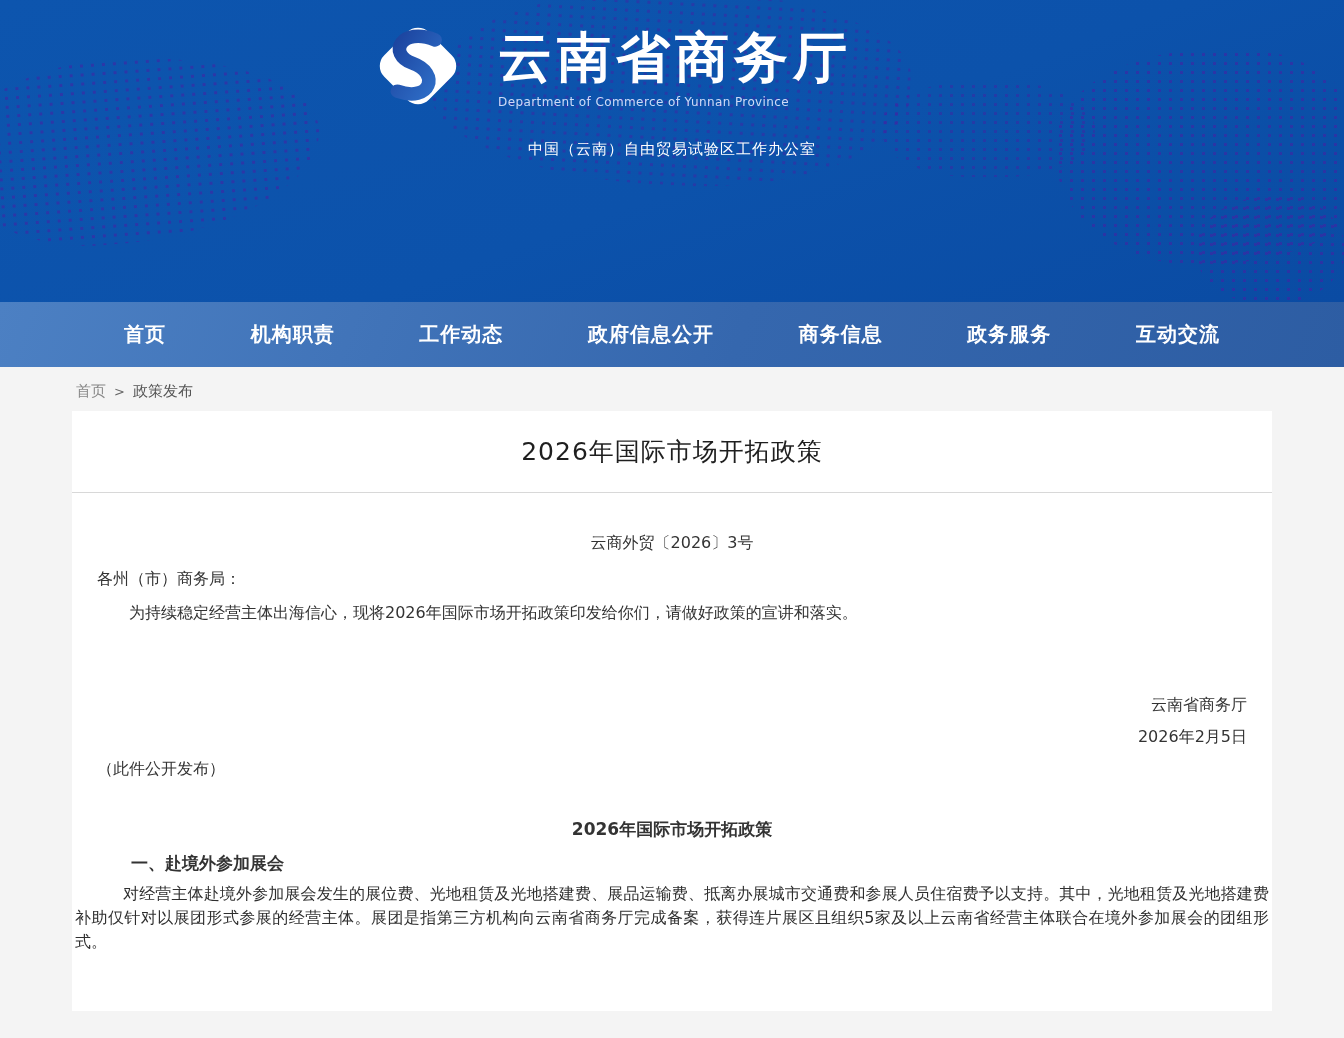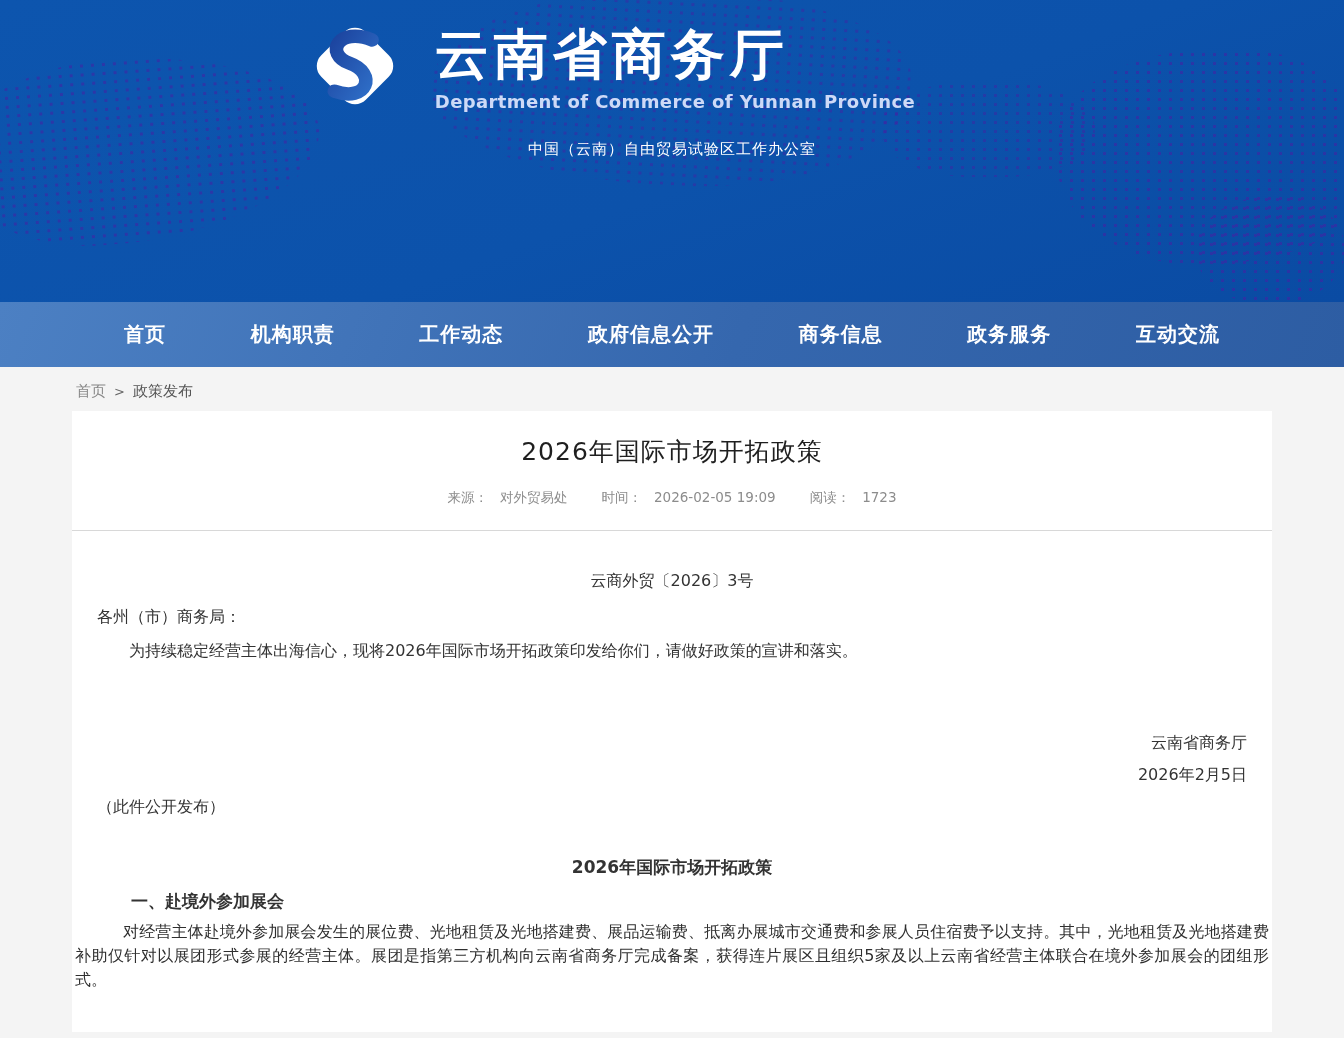--- a/index.html
+++ b/index.html
@@ -27,21 +27,21 @@
 
   .header-inner{ position:relative; z-index:2; padding-top:12px; }
   .brand-row{
     display:flex; align-items:center; justify-content:center;
     gap:26px; transform:translateX(-64px);
   }
   .brand-text .cn{
     color:#fff; font-size:54px; font-weight:bold; letter-spacing:5px; line-height:1.15;
   }
   .brand-text .en{
-    color:rgba(226,233,255,.9); font-size:18px; letter-spacing:.4px; margin-top:5px; font-weight:bold;
+    color:rgba(226,233,255,.9); font-size:12px; letter-spacing:.4px; margin-top:5px; font-weight:normal;
   }
   .office-lines{ text-align:center; color:#fff; font-size:15px; letter-spacing:1px; margin-top:12px; line-height:27px; }
   .search-wrap{ display:flex; justify-content:center; margin-top:30px; }
   .search-box{
     position:relative; width:437px; height:33px;
     background:rgba(255,255,255,.18); border-radius:17px;
   }
   .search-box input{
     width:100%; height:100%; background:transparent; border:none; outline:none;
     color:#eef3ff; font-size:15px; padding:0 46px 0 18px;
@@ -149,23 +149,20 @@
   </div>
 </nav>
 
 <div class="crumbs">
   <a>首页</a><span class="crumb-sep">&gt;</span><span class="crumb-cur">政策发布</span>
 </div>
 
 <main class="card">
   <h1 class="art-title">2026年国际市场开拓政策</h1>
 
-  <div class="art-meta">
-    <span class="lbl">来源：</span><span class="val">对外贸易处</span><span class="lbl">时间：</span><span class="val">2026-02-05 19:09</span><span class="lbl">阅读：</span><span class="val">1723</span>
-  </div>
 
   <div class="divider"></div>
 
   <article class="article">
     <p class="doc-number">云商外贸〔2026〕3号</p>
     <p class="salutation">各州（市）商务局：</p>
     <p class="intro">为持续稳定经营主体出海信心，现将2026年国际市场开拓政策印发给你们，请做好政策的宣讲和落实。</p>
     <p class="signer">云南省商务厅</p>
     <p class="sign-date">2026年2月5日</p>
     <p class="publish-note">（此件公开发布）</p>

